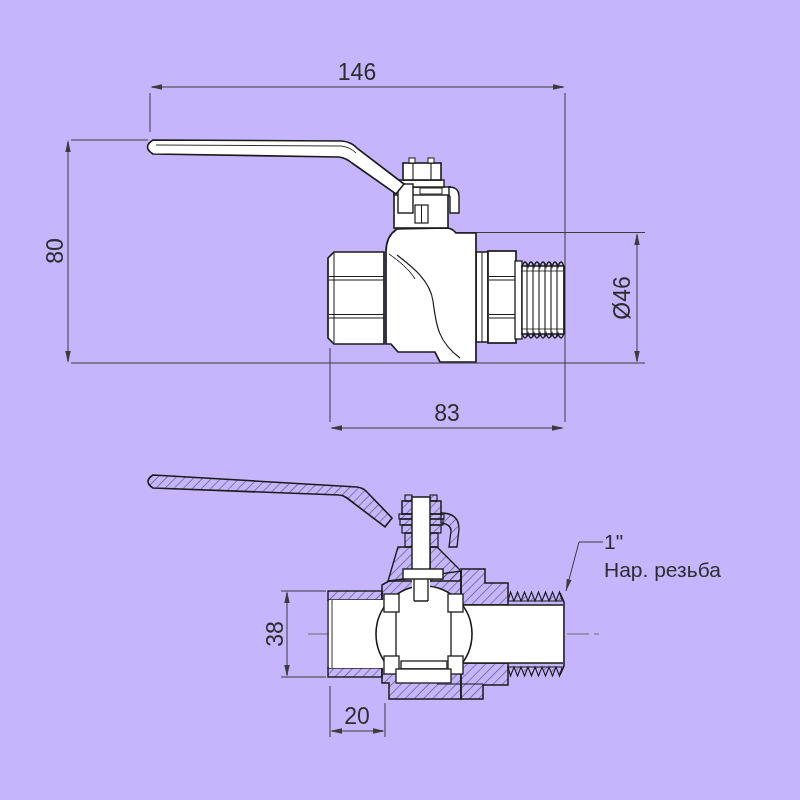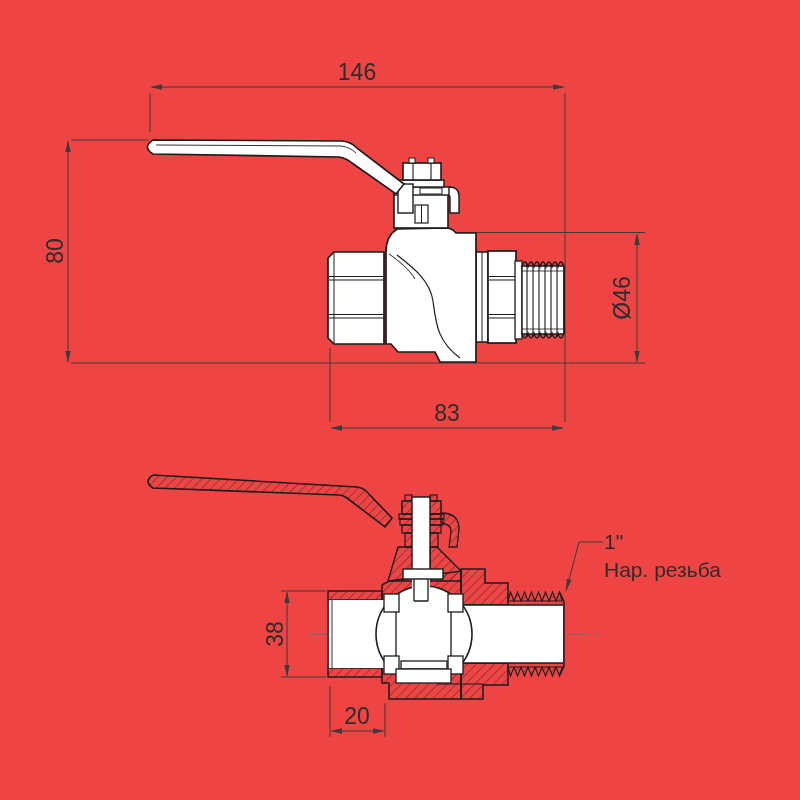--- a/index.html
+++ b/index.html
@@ -1,16 +1,16 @@
 <!DOCTYPE html>
 <html><head>
 <meta charset="utf-8">
 <style>
   html, body { margin: 0; padding: 0; background: #fff; }
-  .page { position: relative; width: 800px; height: 800px; background: #ef4444; overflow: hidden; }
+  .page { position: relative; width: 800px; height: 800px; background: #c4b5fd; overflow: hidden; }
   svg { display: block; }
   text {
     font-family: "Liberation Sans", "DejaVu Sans", sans-serif;
     fill: #2d2d2d;
   }
   .dim-txt  { font-size: 23px; }
   .note-txt { font-size: 21px; }
   .outline  { fill: #ffffff; stroke: #1b1b1b; }
   .hatched  { fill: url(#hatch); stroke: #1b1b1b; }
   .thin     { stroke: #3c3c3c; stroke-width: 1; fill: none; }

